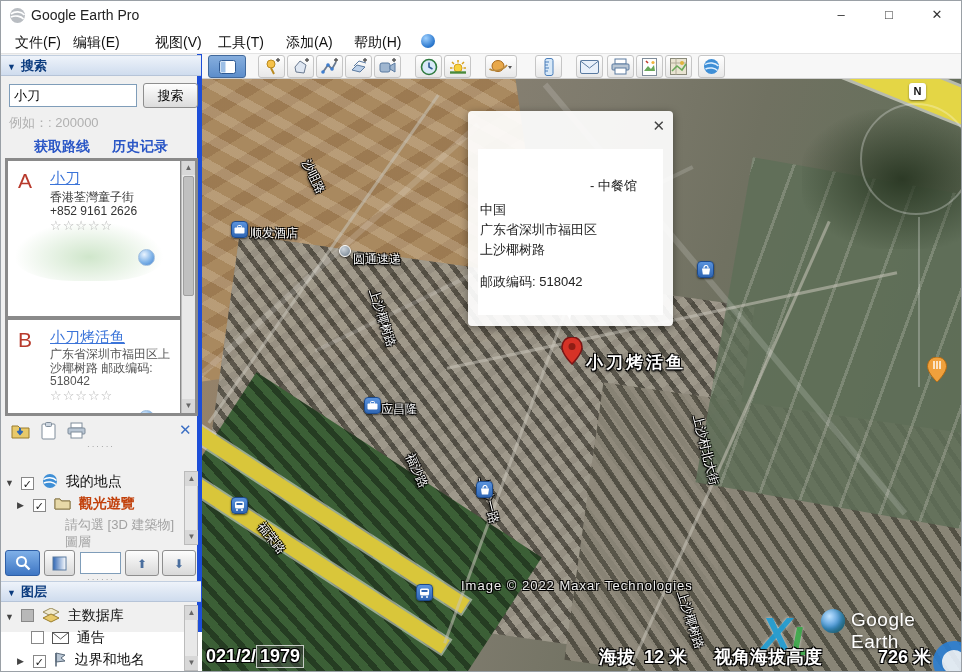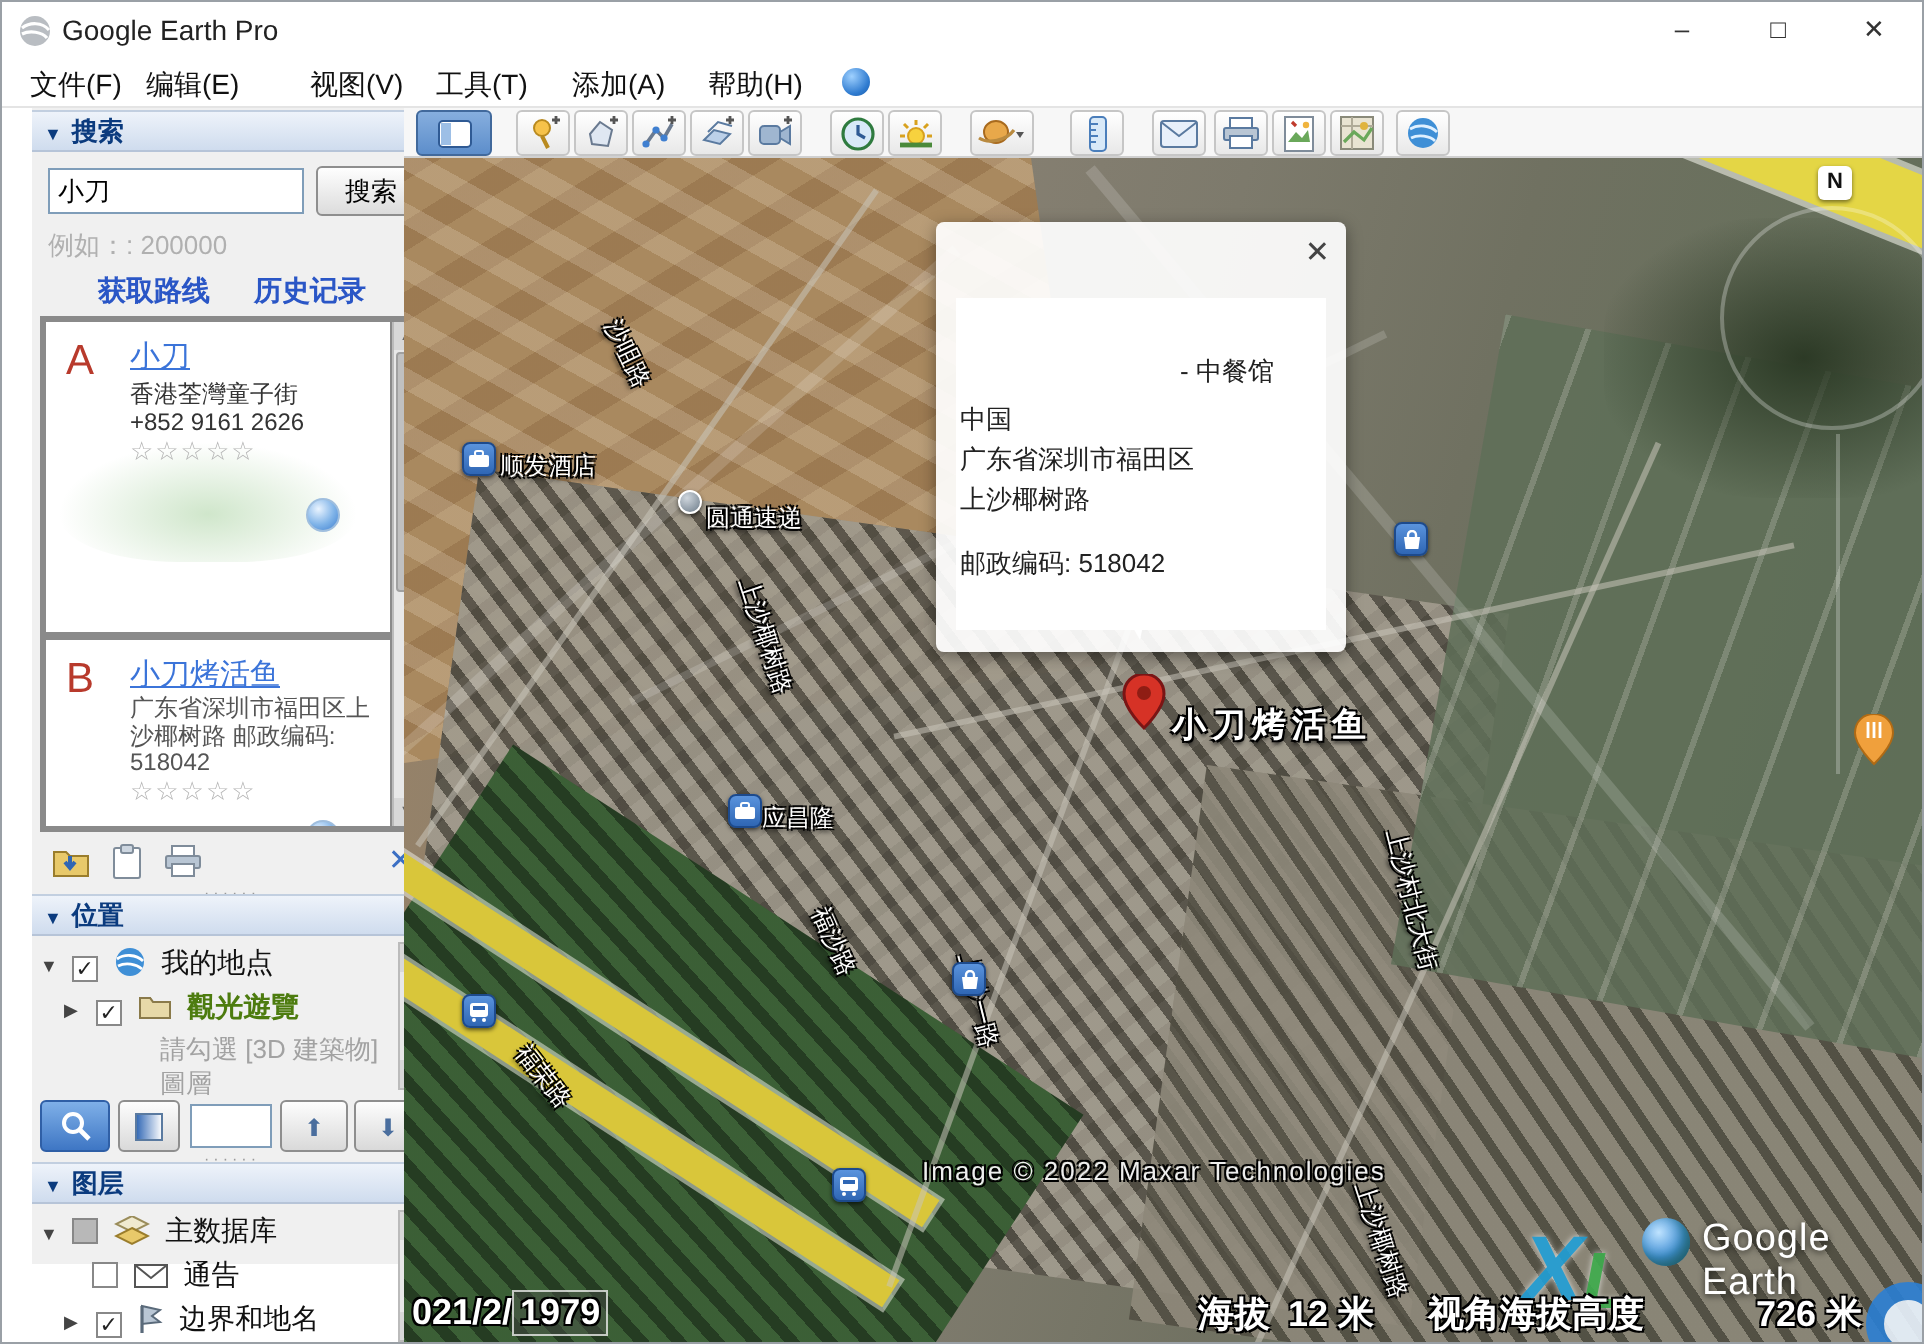--- a/index.html
+++ b/index.html
@@ -12,21 +12,21 @@
   #app-title { position:absolute; left:30px; top:6px; font-size:14px; color:#222; }
   .ge-swirl { position:absolute; left:8px; top:6px; }
   .win-btn { position:absolute; top:0; width:44px; height:28px; text-align:center; line-height:28px; font-size:13px; color:#333; cursor:default; }
   #btn-min{ left:818px; } #btn-max{ left:866px; } #btn-close{ left:914px; }
   #menubar { position:absolute; left:0; top:28px; width:962px; height:25px; background:#fff; border-bottom:1px solid #e4e4e4; }
   .menu-item { position:absolute; top:3px; font-size:14px; color:#111; padding:2px 4px; }
   #net-icon { position:absolute; left:420px; top:33px; width:14px; height:14px; border-radius:50%;
               background:radial-gradient(circle at 35% 30%, #9fd1ff, #2f7bd0 65%, #1b5aa6); }
 
   
-  #sidebar { position:absolute; left:15px; top:53px; width:201px; height:578px; background:#f0f0f0; border-right:1px solid #1d4ed8; }
+  #sidebar { position:absolute; left:0; top:53px; width:201px; height:578px; background:#f0f0f0; border-right:5px solid #1d4ed8; }
   .panel-header { position:absolute; left:0; width:200px; height:21px;
       background:linear-gradient(#eef3fa,#cfdcee); border-top:1px solid #c2cfe0; border-bottom:1px solid #b6c4d8;
       color:#0b3b7e; font-weight:bold; font-size:13px; line-height:20px; padding-left:6px; }
   .panel-header .tri { font-size:9px; margin-right:5px; color:#0b3b7e; }
   #search-header{ top:1px; } #places-header{ top:393px; } #layers-header{ top:527px; }
 
   #search-input { position:absolute; left:8px; top:30px; width:128px; height:23px; border:1px solid #7f9db9; background:#fff; font-size:13px; padding:2px 4px; font-family:inherit; }
   #search-btn { position:absolute; left:142px; top:29px; width:55px; height:25px; font-size:13px; font-family:inherit;
       background:linear-gradient(#fefefe,#dcdcdc); border:1px solid #8e8e8e; border-radius:3px; }
   #search-hint { position:absolute; left:8px; top:60px; font-size:13px; color:#b0b0b0; }
@@ -239,40 +239,37 @@
         <svg width="19" height="17" viewBox="0 0 19 17">
             <rect x="4" y="1" width="11" height="5" fill="#fff" stroke="#7f8c9a"></rect>
             <rect x="1" y="6" width="17" height="6" rx="1" fill="#b9c6d4" stroke="#7f8c9a"></rect>
             <rect x="4" y="10" width="11" height="6" fill="#fff" stroke="#7f8c9a"></rect>
           </svg>
       </span>
       <span id="res-close">✕</span>
     </div>
     <div class="splitter-dots" style="top:388px">······</div>
 
-    <div class="panel-header" id="places-header">
-      <span class="tri">▼</span><span>位置</span>
-    </div>
     <div class="tree-row" style="left:4px; top:419px">
       <span class="expander">▼</span>
       <span class="cbx">✓</span>
       <svg width="16" height="16" viewBox="0 0 16 16" style="display:inline-block; vertical-align:-3px; margin:0 4px">
           <circle cx="8" cy="8" r="7" fill="#3f8fd6"></circle>
           <path d="M1.5 6.5 C5 4 11 4 14.5 7.5 M2 10 C6 8 11 9 14 11.5" stroke="#fff" stroke-width="1.4" fill="none"></path>
         </svg>
       <span>我的地点</span>
     </div>
     <div class="tree-row" style="left:16px; top:441px">
       <span class="expander">▶</span>
       <span class="cbx">✓</span>
       <svg width="17" height="14" viewBox="0 0 17 14" style="display:inline-block; vertical-align:-2px; margin:0 4px">
           <path d="M1 3 h5 l1.5 2 H16 v8 H1 z" fill="#dfc folder" stroke="#8a7a4a"></path>
           <path d="M1 3 h5 l1.5 2 H16 v8 H1 z" fill="#e7d9a8" stroke="#8a7a4a"></path>
         </svg>
-      <span style="color:#4d7c0f; font-weight:bold">觀光遊覽</span>
+      <span style="color:#c2410c; font-weight:bold">觀光遊覽</span>
     </div>
     <div class="tree-note" style="top:462px">請勾選 [3D 建築物] 圖層</div>
     <div id="places-scroll">
       <span class="scroll-arrow" style="top:0">▲</span>
       <span class="scroll-arrow" style="top:58px">▼</span>
     </div>
 
     <button class="pl-btn" id="pl-search">
       <svg width="16" height="16" viewBox="0 0 16 16" style="margin:auto">
           <circle cx="6.5" cy="6.5" r="4.5" fill="none" stroke="#fff" stroke-width="2"></circle>

